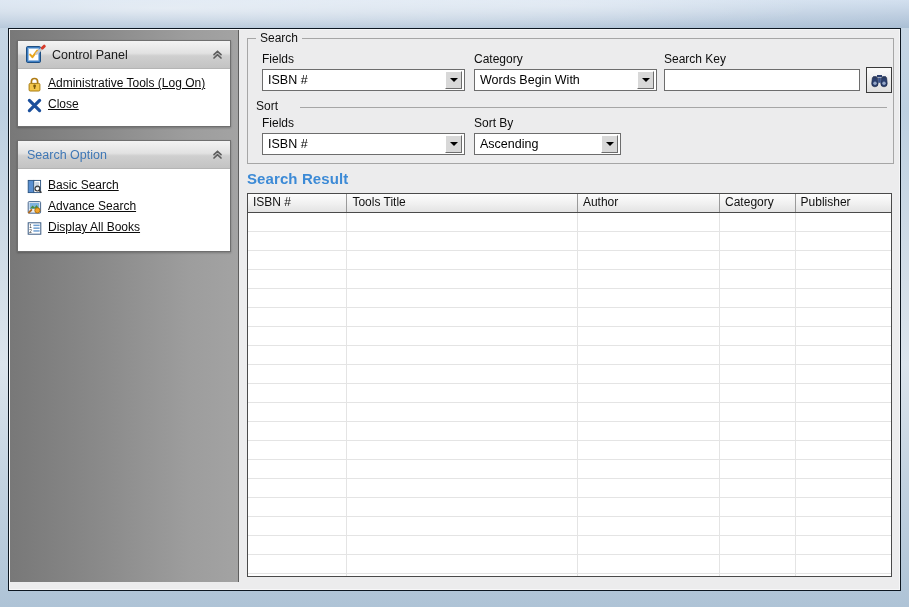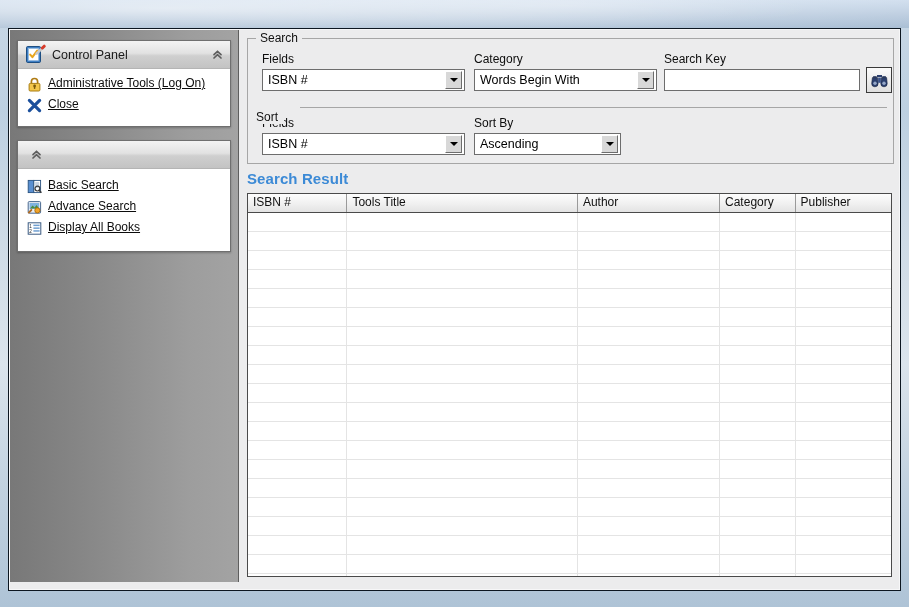--- a/index.html
+++ b/index.html
@@ -188,21 +188,20 @@
   }
   .sub-sep .sep-label {
     position: absolute;
     left: 0;
     top: -4px;
     padding-right: 6px;
     background: #ececed;
     font-size: 12px;
     color: #101010;
     z-index: 2;
-    margin-top: 11px;
   }
   .sub-sep .sep-line {
     position: absolute;
     left: 44px;
     right: 0;
     top: 4px;
     height: 1px;
     background: #a6a6a6;
   }
 
@@ -398,20 +397,21 @@
               <path d="M3.4 3.4 L13.6 13.6 M13.6 3.4 L3.4 13.6" stroke="#1b4f9c" stroke-width="3.2" stroke-linecap="round"></path>
             </svg>
             <span class="li-text">Close</span>
           </div>
 
         </div>
       </div>
 
       <div class="panel" style="margin-top:13px;">
         <div class="panel-header" style="padding-left:9px;">
+          <div class="panel-title blue">Search Option</div>
           <div class="collapse-btn">
             <svg width="13" height="13" viewBox="0 0 13 13">
               <path d="M3 6.6 L6.5 3.3 L10 6.6" stroke="#5d5d5d" stroke-width="1.7" fill="none" stroke-linecap="round"></path>
               <path d="M3 10 L6.5 6.7 L10 10" stroke="#5d5d5d" stroke-width="1.7" fill="none" stroke-linecap="round"></path>
             </svg>
           </div>
         </div>
         <div class="panel-body" style="padding-top:8px;padding-bottom:10px;">
 
           <div class="panel-link">

